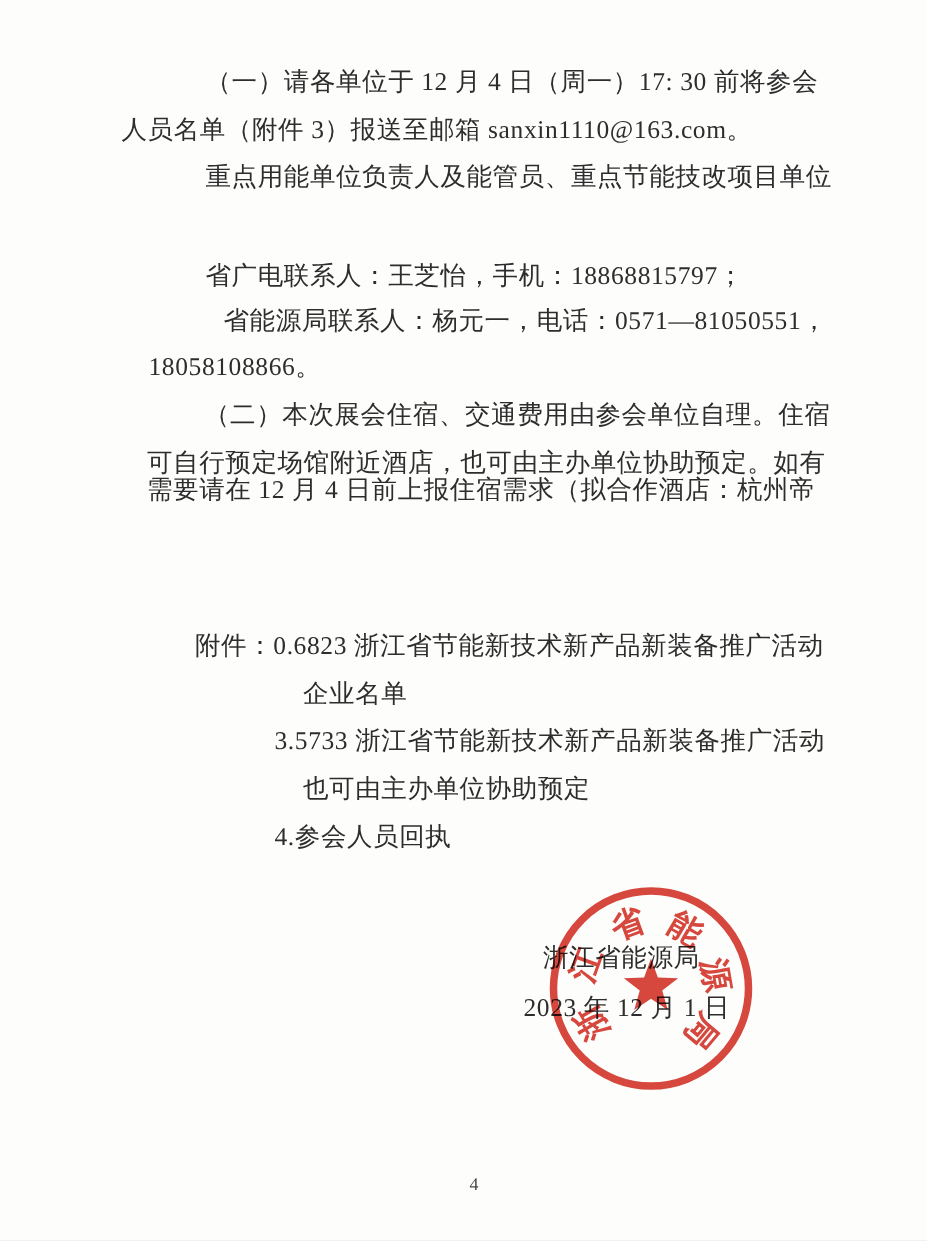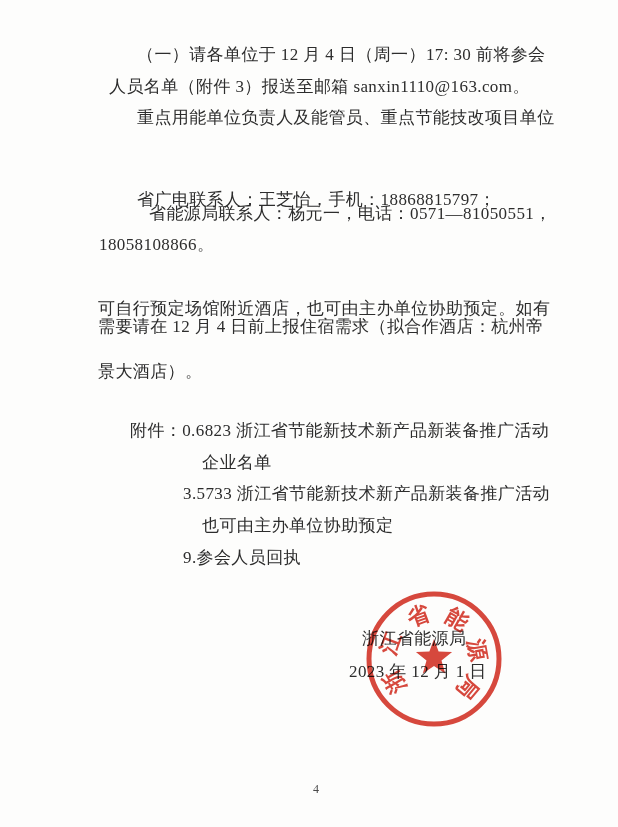--- a/index.html
+++ b/index.html
@@ -45,34 +45,34 @@
     font-size:12px;
     color:#4a4a4a;
   }
 </style>
 </head>
 <body>
 
 <div class="page">
 
   <div class="line" style="left:137px;top:44px">（一）请各单位于 12 月 4 日（周一）17: 30 前将参会</div>
-  <div class="line" style="left:109px;top:76px">人员名单（附件 3）报送至邮箱 sanxin1110@163.com。</div>
+  <div class="line" style="left:81px;top:76px">人员名单（附件 3）报送至邮箱 sanxin1110@163.com。</div>
   <div class="line" style="left:137px;top:107px">重点用能单位负责人及能管员、重点节能技改项目单位</div>
-  <div class="line" style="left:137px;top:189px">省广电联系人：王芝怡，手机：18868815797；</div>
+  <div class="line" style="left:137px;top:173px">省广电联系人：王芝怡，手机：18868815797；</div>
   <div class="line" style="left:149px;top:203px">省能源局联系人：杨元一，电话：0571—81050551，</div>
   <div class="line" style="left:99px;top:234px">18058108866。</div>
+  <div class="line" style="left:136px;top:266px">（二）本次展会住宿、交通费用由参会单位自理。住宿</div>
   <div class="line" style="left:98px;top:298px">可自行预定场馆附近酒店，也可由主办单位协助预定。如有</div>
   <div class="line" style="left:98px;top:316px">需要请在 12 月 4 日前上报住宿需求（拟合作酒店：杭州帝</div>
-  <div class="line" style="left:98px;top:361px">景大酒店）。</div>
 
   <div class="line" style="left:130px;top:420px">附件：0.6823 浙江省节能新技术新产品新装备推广活动</div>
   <div class="line" style="left:202px;top:452px">企业名单</div>
   <div class="line" style="left:183px;top:483px">3.5733 浙江省节能新技术新产品新装备推广活动</div>
   <div class="line" style="left:202px;top:515px">也可由主办单位协助预定</div>
-  <div class="line" style="left:183px;top:547px">9.参会人员回执</div>
+  <div class="line" style="left:183px;top:547px">4.参会人员回执</div>
 
   <div class="sig" style="left:362px;top:628px">浙江省能源局</div>
   <div class="sig" style="left:349px;top:661px">2023 年 12 月 1 日</div>
 
   <svg class="seal" width="142" height="142" viewBox="0 0 142 142">
     <circle cx="71" cy="71" r="65" fill="none" stroke-width="5" stroke="#d5382c"></circle>
     <polygon points="71,51 66.4,63.6 52.9,64.1 63.5,72.4 59.8,85.4 71,77.9 82.2,85.4 78.5,72.4 89.1,64.1 75.6,63.6" fill="#d5382c"></polygon>
     <g font-size="22" fill="#d5382c">
       <text x="31.2" y="94.0" transform="rotate(-120 31.2 94.0)">浙</text>
       <text x="27.8" y="55.3" transform="rotate(-70 27.8 55.3)">江</text>

